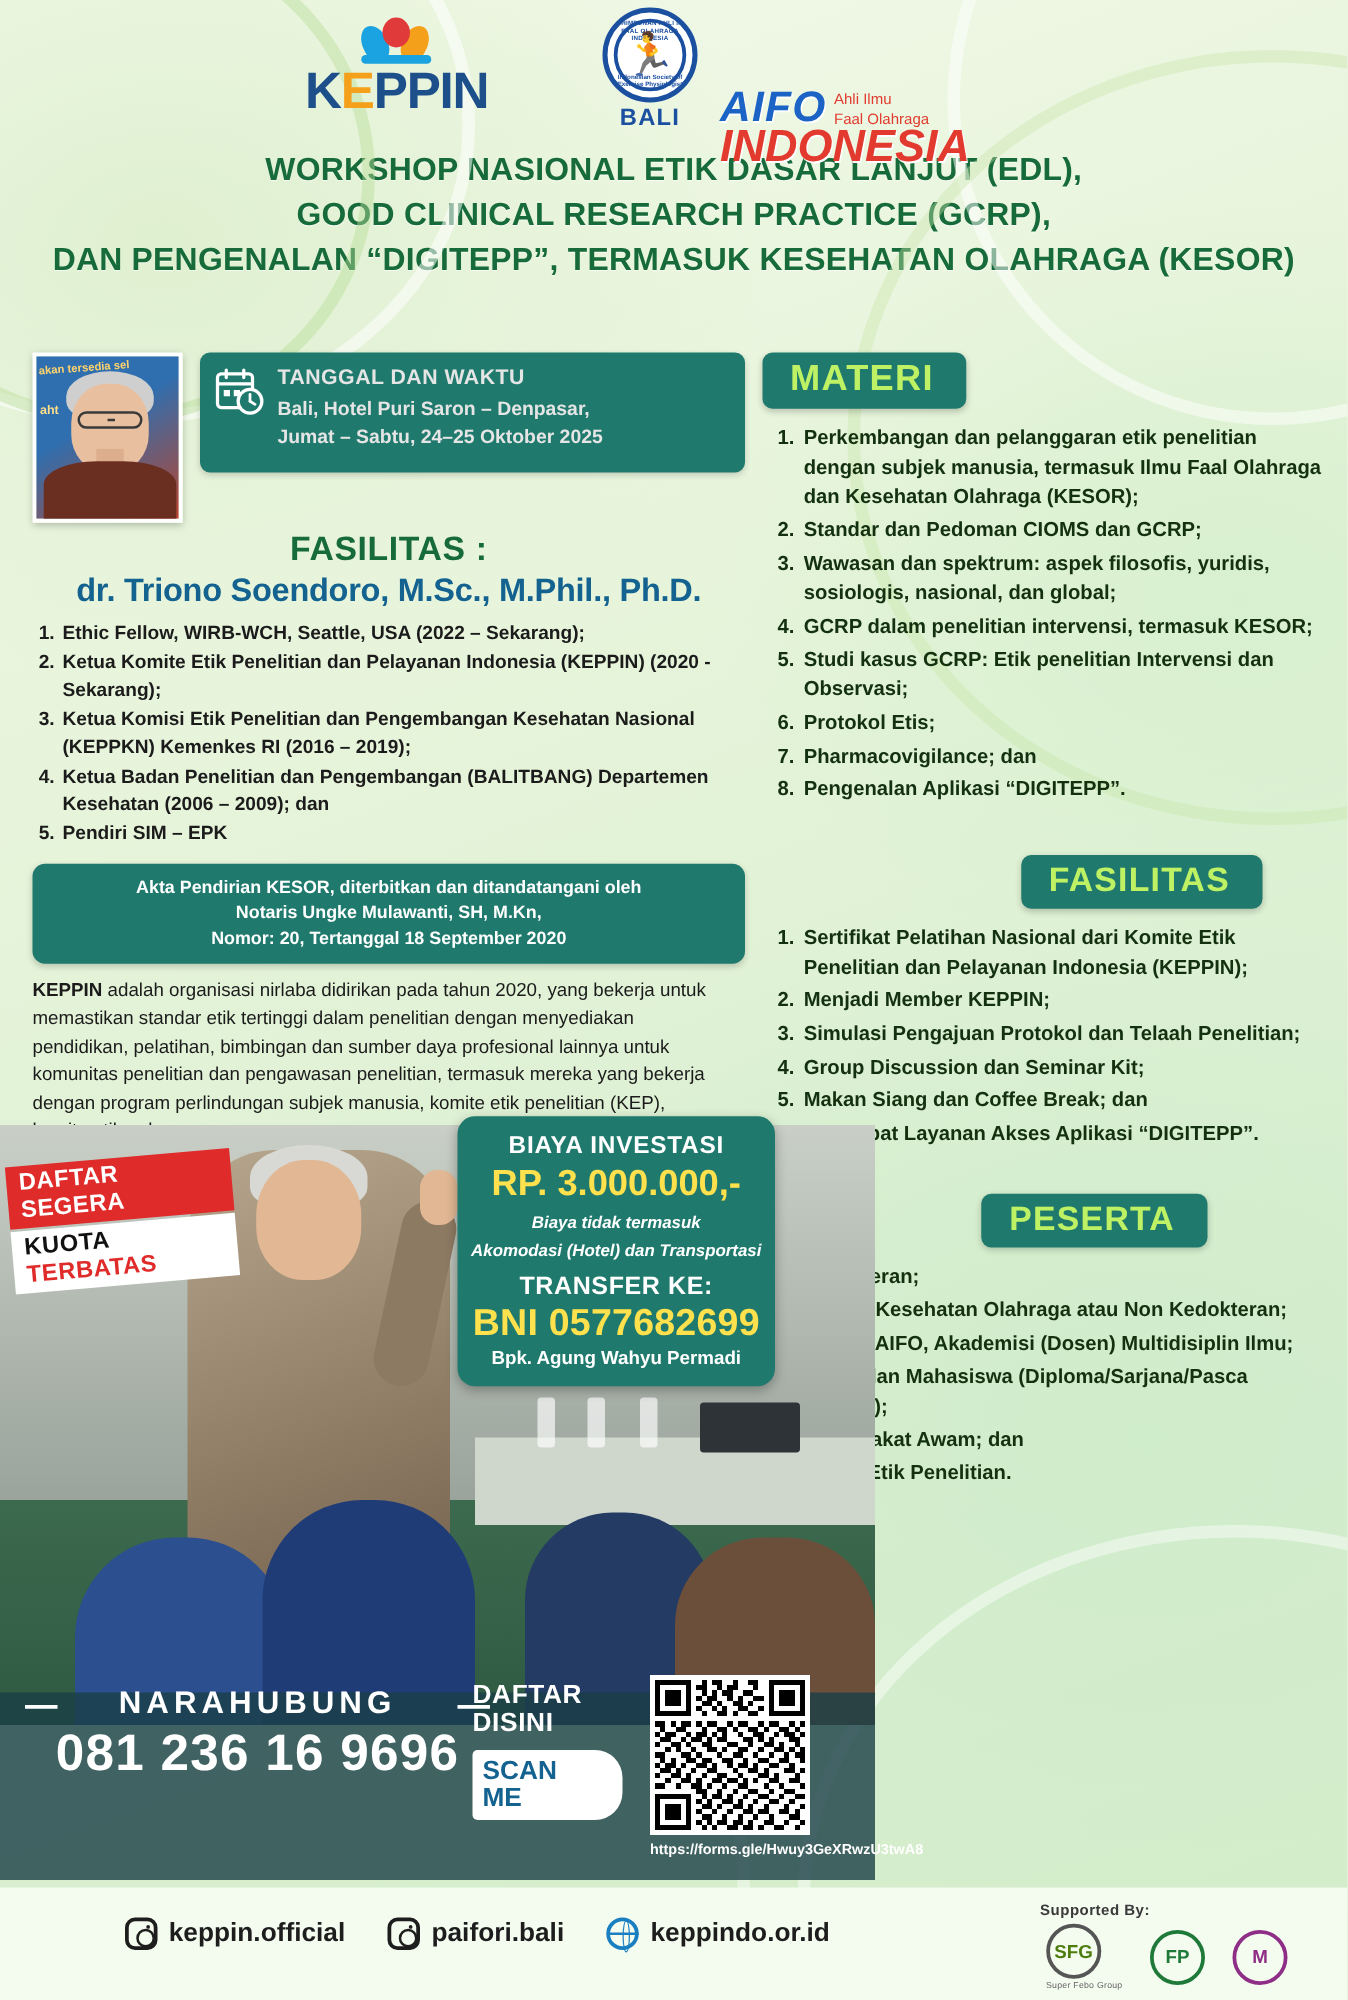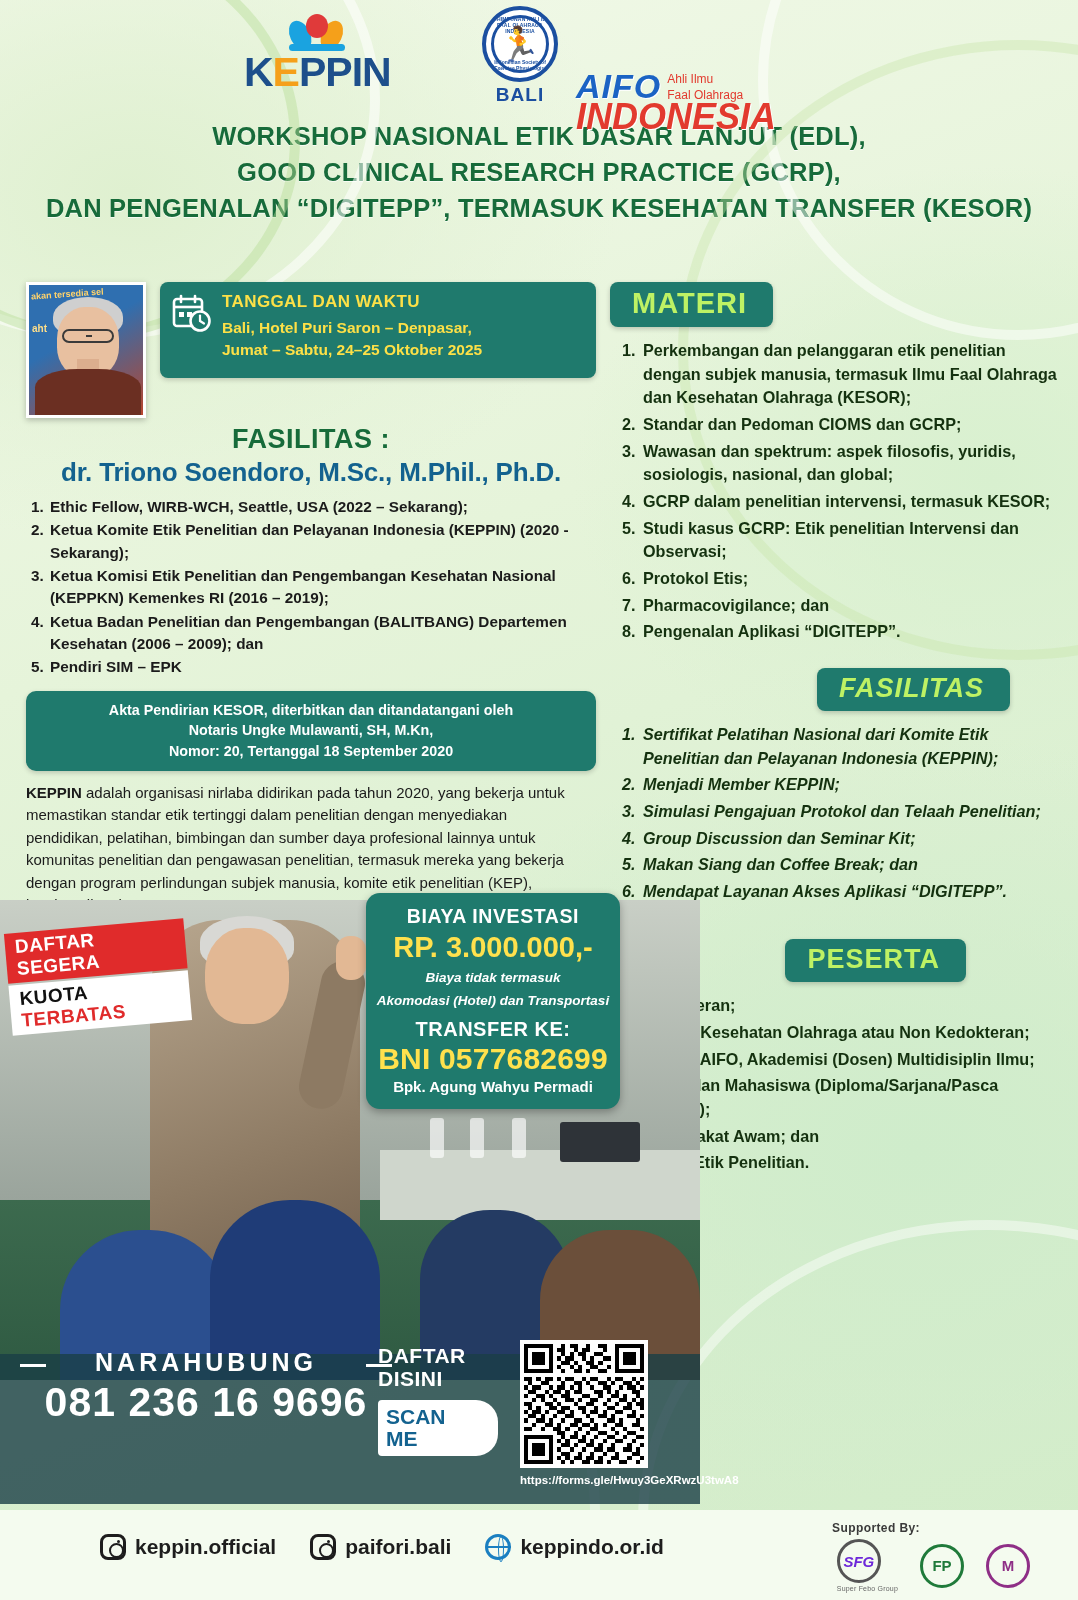--- a/index.html
+++ b/index.html
@@ -107,21 +107,21 @@
     position: absolute; top: 38px; left: 3px; color: #ffdf8a; font-size: 10px; font-weight: 700;
   }
   .p-head { position: absolute; left: 28px; top: 22px; width: 62px; height: 70px; background: #e8c0a0; border-radius: 45% 45% 42% 42%; }
   .p-hair { position: absolute; left: 24px; top: 12px; width: 70px; height: 40px; background: #cfcfcf; border-radius: 50% 50% 40% 40%; }
   .p-glass { position: absolute; left: 33px; top: 44px; width: 52px; height: 14px; border: 2px solid #3a3a3a; border-radius: 7px; }
   .p-glass:after { content:""; position:absolute; left: 22px; top: 4px; width: 6px; height: 2px; background:#3a3a3a; }
   .p-body { position: absolute; left: 6px; bottom: 0; width: 106px; height: 46px; background: #6b2f22; border-radius: 40% 40% 0 0; }
   .p-neck { position: absolute; left: 48px; bottom: 42px; width: 22px; height: 14px; background: #dcae8e; }
 
   .datetime-box {
-    flex: 1 1 auto; background: #1f7a6d; color: #fde047;
+    flex: 1 1 auto; background: #1f7a6d; color: #e5e5e5;
     border-radius: 8px; padding: 10px 14px 12px 12px;
     box-shadow: 0 2px 5px rgba(0,0,0,.18);
     display: flex; gap: 10px; align-items: flex-start;
     height: 96px;
   }
   .cal-icon { flex: 0 0 auto; margin-top: 2px; }
   .dt-title { font-size: 17px; font-weight: 800; letter-spacing: .4px; margin-bottom: 5px; }
   .dt-line { font-size: 15.5px; font-weight: 700; line-height: 1.42; }
 
   .narasumber {
@@ -155,21 +155,21 @@
     font-size: 29px; font-weight: 800; letter-spacing: 1px;
     padding: 5px 26px 7px 22px; border-radius: 8px;
     box-shadow: 0 2px 5px rgba(0,0,0,.2);
   }
   .sect-head.small { font-size: 27px; }
   ol.itemlist {
     margin: 12px 0 0 30px; font-size: 16.2px; font-weight: 700; color: #14310f; line-height: 1.46;
   }
   ol.itemlist li { margin-bottom: 3px; padding-left: 3px; }
 
-  .fasilitas-wrap { margin-top: 24px; text-align: right; font-style: italic; }
+  .fasilitas-wrap { margin-top: 40px; text-align: right; }
   .fasilitas-wrap .sect-head { margin-right: 48px; }
   .fasilitas-wrap ol { text-align: left; }
   .peserta-wrap { margin-top: 36px; text-align: right; }
   .peserta-wrap .sect-head { margin-right: 92px; }
   .peserta-wrap ol { text-align: left; margin-left: 28px; }
 
   
   .photo-band {
     position: absolute; left: 0; top: 900px; width: 700px; height: 480px;
     background: linear-gradient(170deg,#7d8f93 0%, #5d6f78 40%, #44545e 100%);
@@ -266,21 +266,21 @@
   .globe-icon:before { content:""; position:absolute; left:9.5px; top:-1px; width:4px; height:24px; border:1.5px solid #1a7fc1; border-radius:50%; }
   .globe-icon:after { content:""; position:absolute; left:-1px; top:9px; width:24px; height:3px; border-top:2.5px solid #1a7fc1; }
 
   .supported {
     position: absolute; right: 22px; bottom: 8px; text-align: center; width: 360px;
   }
   .sup-label { font-size: 12px; font-weight: 800; color: #3a3a3a; letter-spacing: .4px; }
   .sup-logos { display: flex; justify-content: flex-end; gap: 22px; align-items: center; margin-top: 4px; padding-right: 26px; }
   .sup-logo { text-align:center; }
   .sup-circ { width: 44px; height: 44px; border-radius: 50%; border: 3px solid #333; display:flex; align-items:center; justify-content:center; font-size: 15px; font-weight: 800; }
-  .sup-c1 { border-color:#555; color:#6d28d9;font-style:italic; }
+  .sup-c1 { border-color:#555; color:#4d7c0f; }
   .sup-c2 { border-color:#1f7a3a; color:#1f7a3a; }
   .sup-c3 { border-color:#8e2e86; color:#8e2e86; }
   .sup-cap { font-size: 7px; color:#666; margin-top:2px; letter-spacing:.2px; }
 </style>
 </head>
 <body>
 
 <div class="poster">
   <div class="swirl s1"></div>
   <div class="swirl s2"></div>
@@ -318,21 +318,21 @@
           <div class="aifo-sub">Faal Olahraga</div>
         </div>
       </div>
       <div class="aifo-ind">INDONESIA</div>
     </div>
   </div>
 
   <div class="title-block">
     <div class="title-line">WORKSHOP NASIONAL ETIK DASAR LANJUT (EDL),</div>
     <div class="title-line">GOOD CLINICAL RESEARCH PRACTICE (GCRP),</div>
-    <div class="title-line">DAN PENGENALAN “DIGITEPP”, TERMASUK KESEHATAN TRANSFER (KESOR)</div>
+    <div class="title-line">DAN PENGENALAN “DIGITEPP”, TERMASUK KESEHATAN OLAHRAGA (KESOR)</div>
   </div>
 
   <div class="left-col">
     <div class="photo-row">
       <div class="portrait">
         <div class="banner-txt">akan tersedia sel</div>
         <div class="banner-txt2">aht</div>
         <div class="p-hair"></div>
         <div class="p-head"></div>
         <div class="p-glass"></div>

